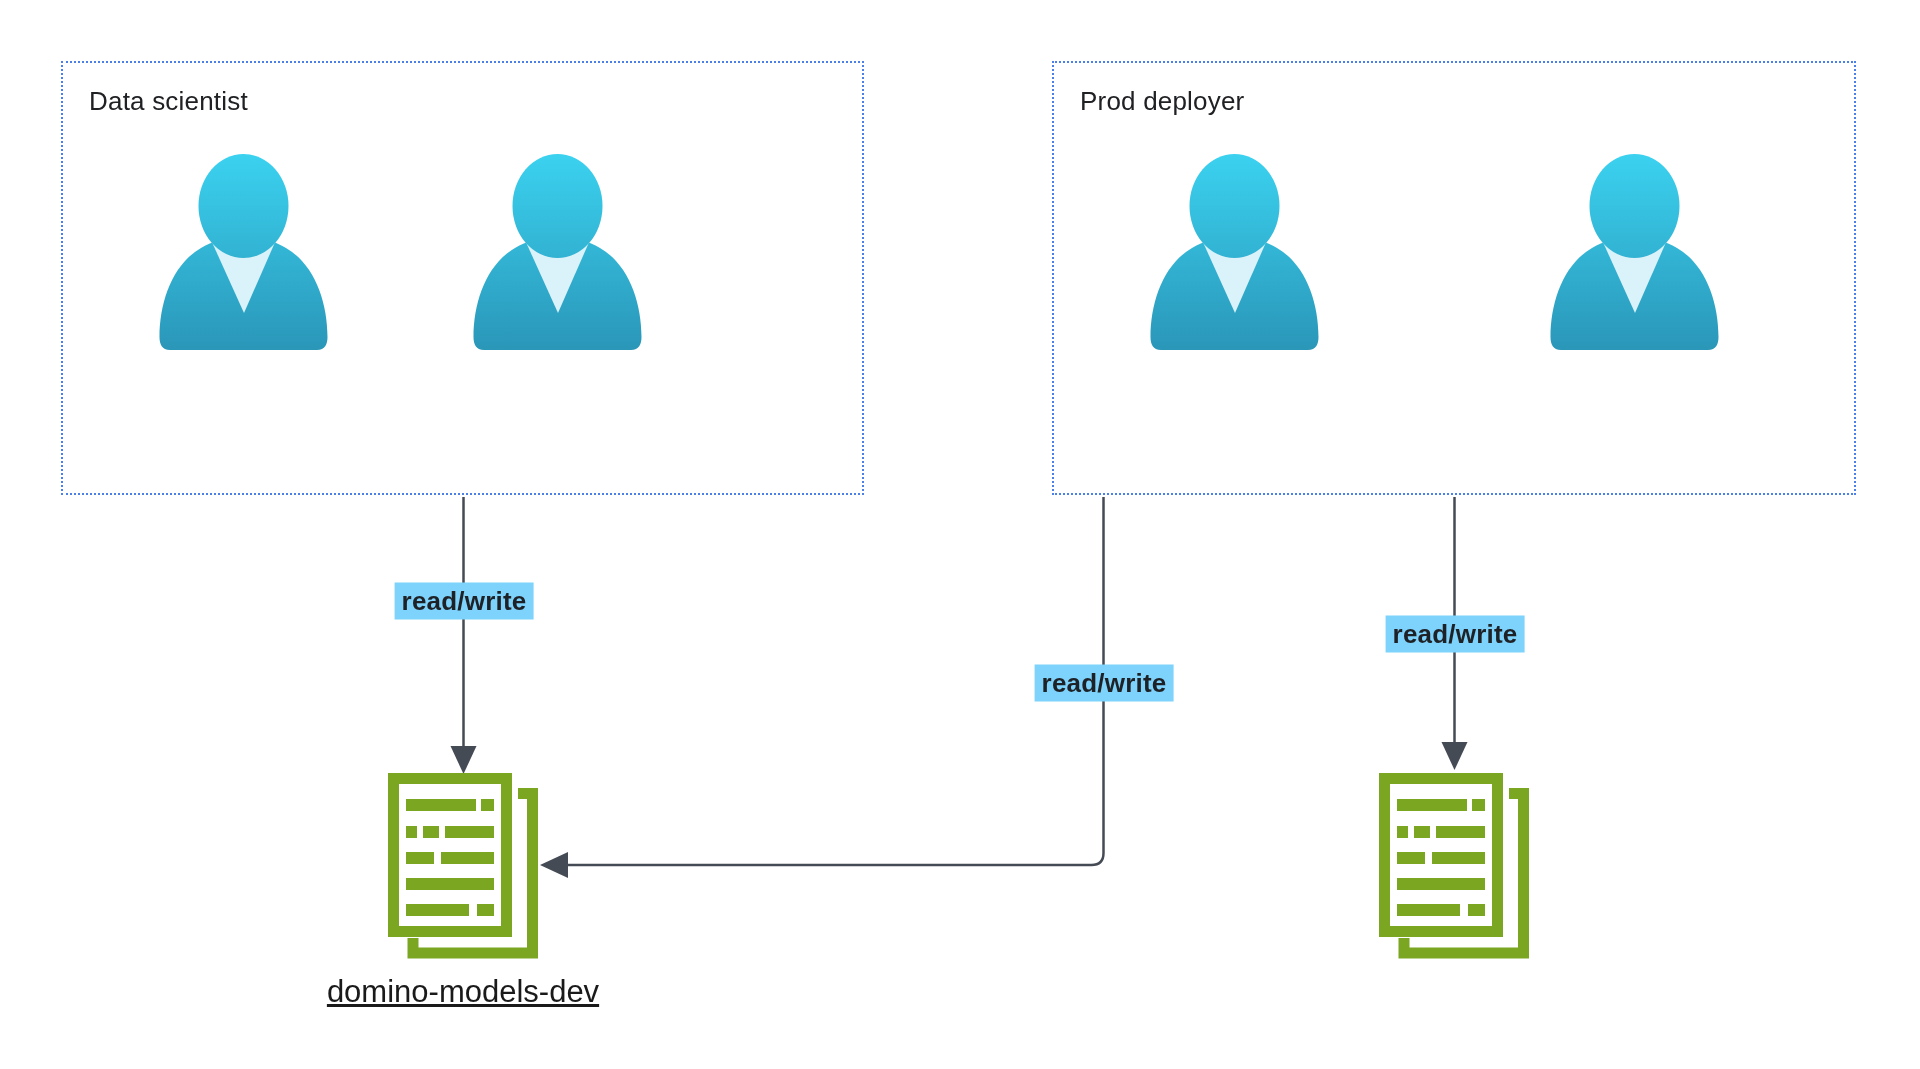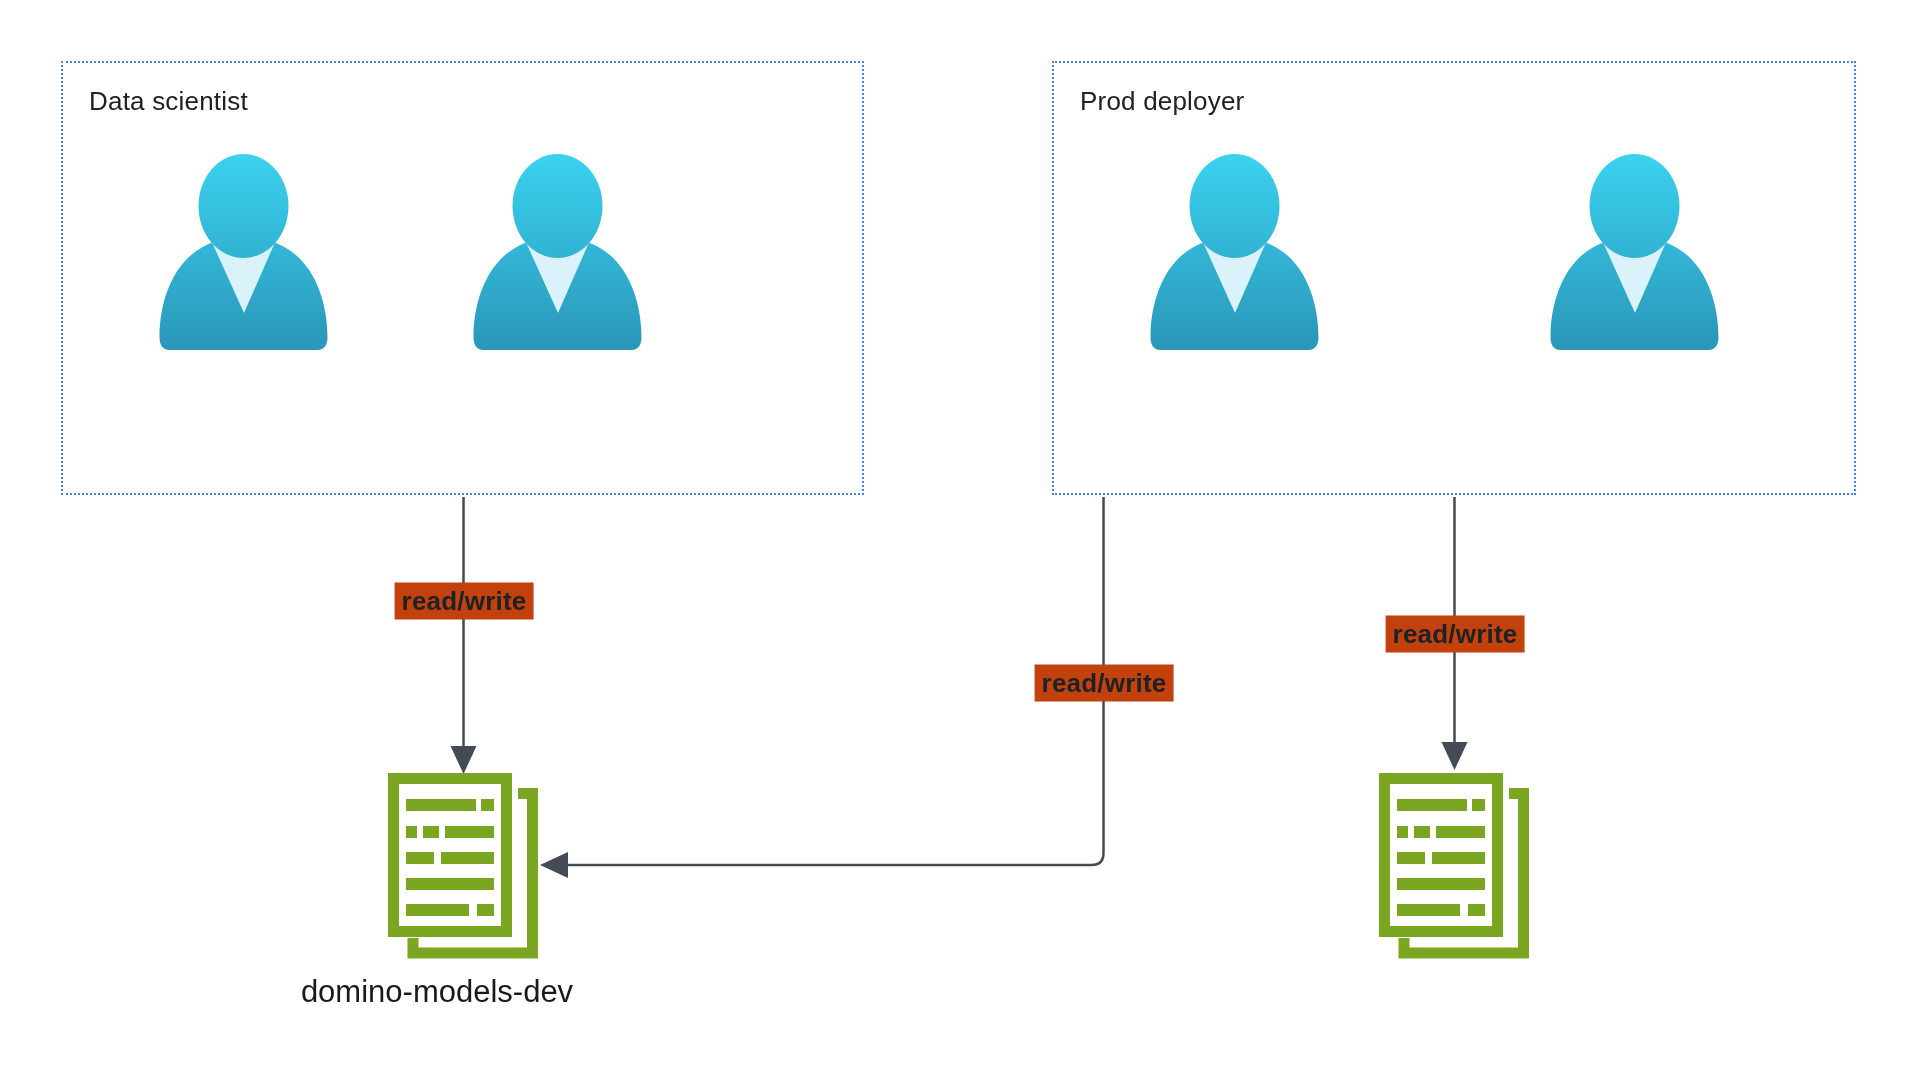--- a/index.html
+++ b/index.html
@@ -61,29 +61,29 @@
   .store-icon.prod { left: 1379px; }
   .store-label {
     position: absolute;
     top: 992px;
     transform: translate(-50%, -50%);
     font-size: 31px;
     color: #1a1a1a;
     white-space: nowrap;
     z-index: 2;
   }
-  .store-label.dev  { left: 437px; }
+  .store-label.dev  { left: 463px; text-decoration: underline; }
   .store-label.prod { left: 1455px; }
   .edge-label {
     position: absolute;
     transform: translate(-50%, -50%);
     font-size: 26px;
     font-weight: bold;
     color: #1e2126;
-    background: #c2410c;
+    background: #7dd3fc;
     padding: 3px 7px;
     white-space: nowrap;
     z-index: 3;
     letter-spacing: 0.2px;
   }
   .edge-label.e1 { left: 464px;  top: 601px; }
   .edge-label.e2 { left: 1104px; top: 683px; }
   .edge-label.e3 { left: 1455px; top: 634px; }
 </style>
 </head>

